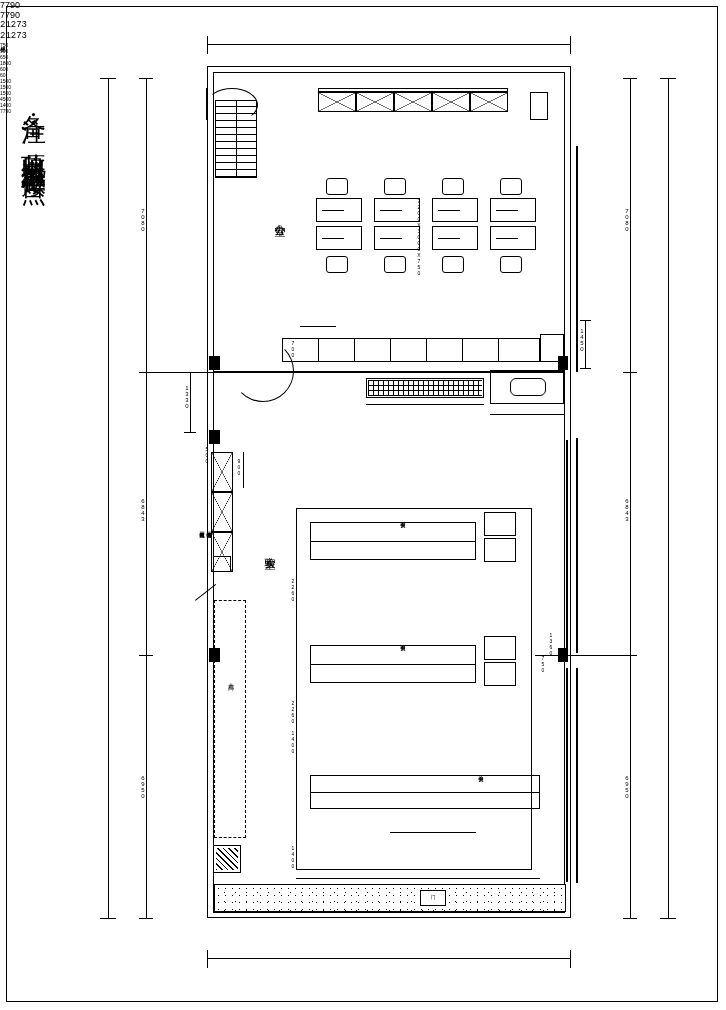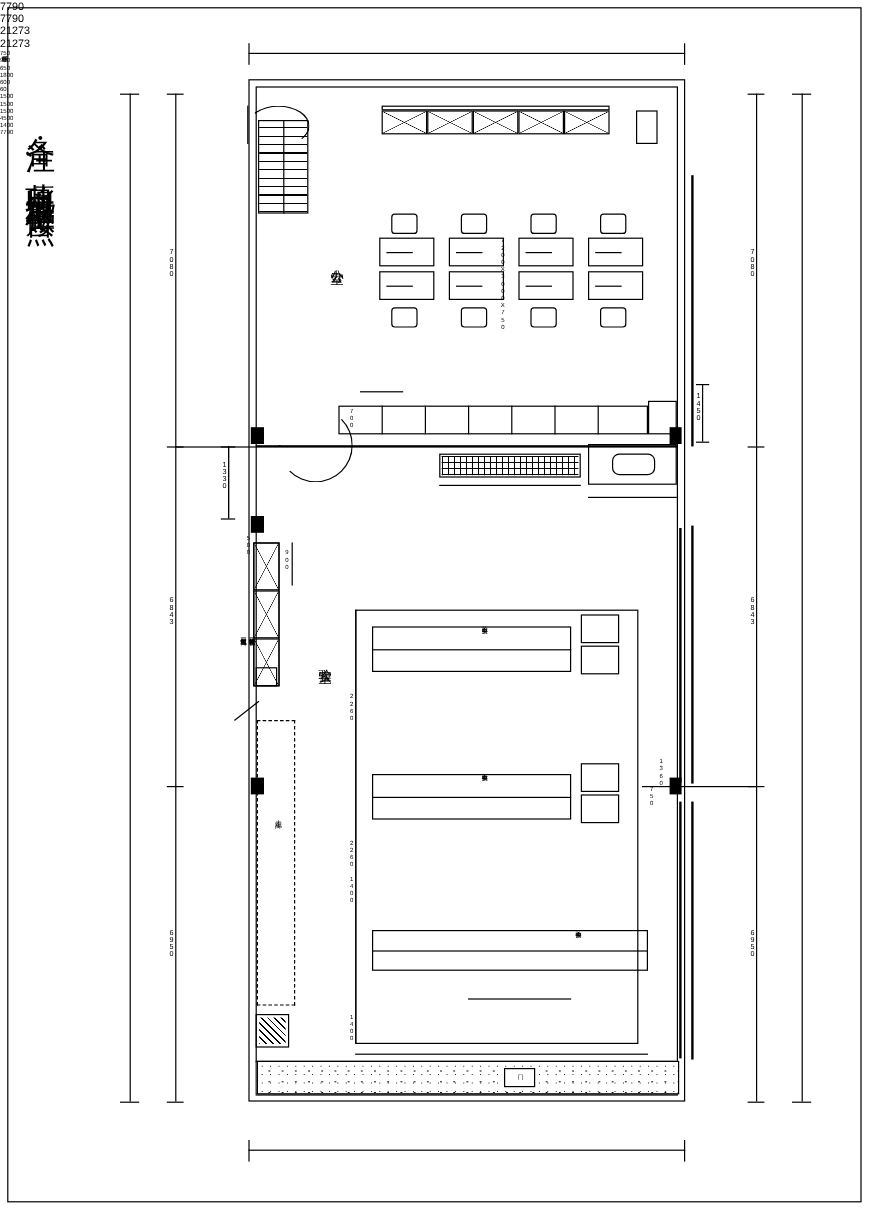--- a/index.html
+++ b/index.html
@@ -53,21 +53,21 @@
   .txt9 { font-size: 9px; line-height: 10px; }
   .txt5 { font-size: 5px; line-height: 6px; }
   .vtxt {
     position: absolute;
     writing-mode: vertical-rl;
     text-orientation: upright;
     font-size: 6px;
     line-height: 7px;
     white-space: nowrap;
   }
-  .vtxt9 { font-size: 9px; line-height: 11px; }
+  .vtxt9 { font-size: 9px; line-height: 11px; font-family: Liberation Mono, monospace; }
   .note-title {
     position: absolute;
     left: 18px;
     top: 95px;
     writing-mode: vertical-rl;
     text-orientation: upright;
     font-family: "DejaVu Serif", serif;
     font-size: 25px;
     letter-spacing: 3px;
     line-height: 30px;

